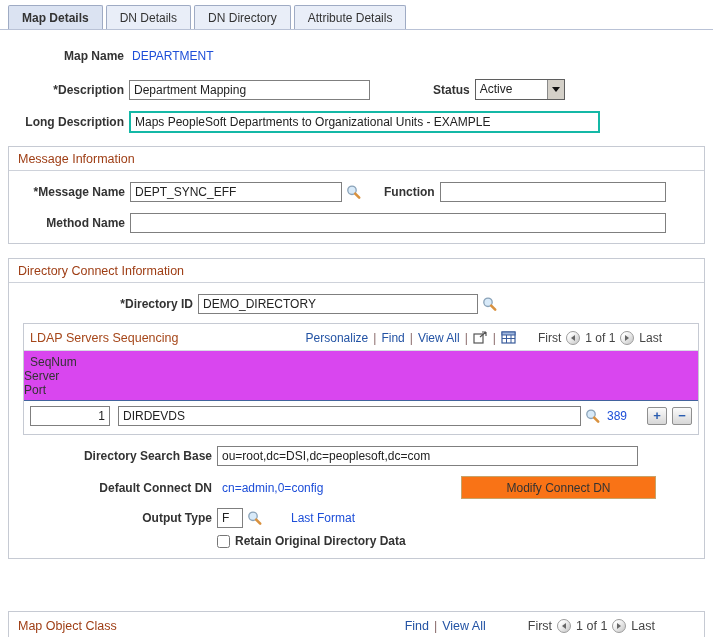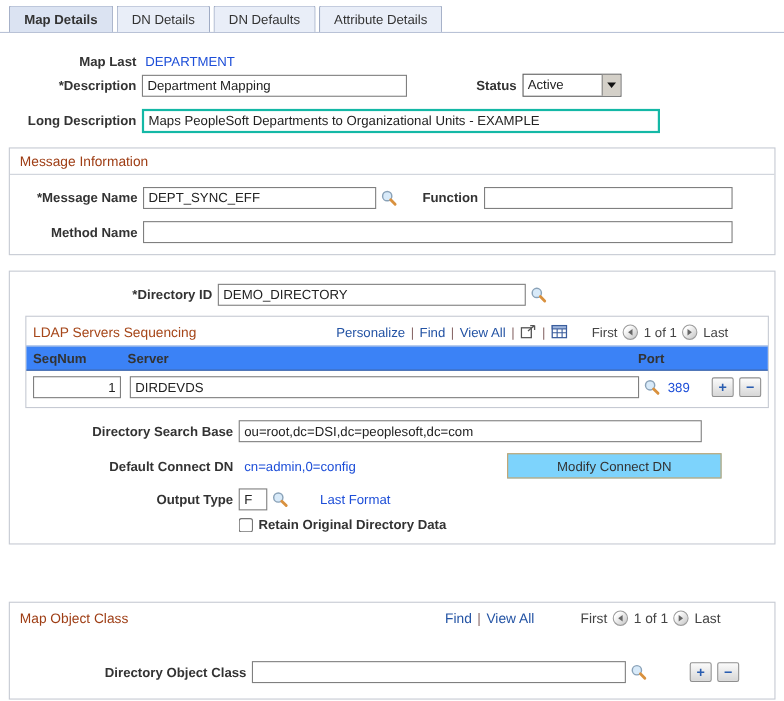--- a/index.html
+++ b/index.html
@@ -33,59 +33,59 @@
   .grid-title { color:#a6471a; font-size:12.5px; flex:none; }
   .linkbar { display:flex; align-items:center; gap:5px; }
   .link { color:#2353a4; text-decoration:none; cursor:pointer; }
   .sep { color:#8a6a6a; }
   .nav { display:flex; gap:5px; color:#444; }
   .nav-arrow { width:14px; height:14px; border-radius:50%; border:1px solid #9c9c9c;
                background:linear-gradient(135deg,#ffffff 20%,#c9c9c9 95%);
                display:inline-flex; align-items:center; justify-content:center; cursor:pointer; }
   .tri-l { width:0;height:0;border-top:3px solid transparent;border-bottom:3px solid transparent;border-right:4px solid #666; }
   .tri-r { width:0;height:0;border-top:3px solid transparent;border-bottom:3px solid transparent;border-left:4px solid #666; }
-  .grid-cols { display:flex; background:#3b82f6; border-top:1px solid #d8dce4;
-               border-bottom:1px solid #42639d; font-weight:bold; padding:4px 0 3px; }
+  .grid-cols { display:flex; background:#d946ef; border-top:1px solid #d8dce4;
+               border-bottom:1px solid #42639d; font-weight:normal; padding:4px 0 3px;flex-direction:column; }
   .col-seq { width:92px; padding-left:6px; }
   .col-server { flex:1; }
   .col-port { width:58px; }
   .col-btns { width:60px; }
   .grid-row { display:flex; align-items:center; padding:5px 6px 8px; }
   
   .lookup { margin-left:3px; cursor:pointer; flex:none; display:inline-flex; }
   .gridbtn { width:20px; height:18px; border:1px solid #8f8f8f; border-radius:2px;
              background:linear-gradient(#fbfbfb,#d7d7d7); color:#2a5db0; font-weight:bold;
              font-size:13px; line-height:14px; text-align:center; cursor:pointer; padding:0;
              font-family:"Liberation Sans", sans-serif; }
   .selbox { display:flex; align-items:stretch; width:90px; height:21px;
             border:1px solid #5f5f5f; background:#fff; cursor:pointer; }
   .selbox .txt { flex:1; padding:2px 4px; color:#222; }
   .selbox .btn { width:17px; background:#d4d0c8; border-left:1px solid #8a8a8a;
                  display:flex; align-items:center; justify-content:center; }
   .selbox .btn b { width:0;height:0;border-left:4px solid transparent;border-right:4px solid transparent;border-top:5px solid #111; }
-  .pushbtn { background:#7dd3fc; border:1px solid #c7a369; color:#333; font-size:12px;
+  .pushbtn { background:#f97316; border:1px solid #c7a369; color:#333; font-size:12px;
              font-family:"Liberation Sans", sans-serif; width:195px; height:23px; cursor:pointer; }
   .cb { width:13px; height:13px; margin:0; }
 </style>
 </head>
 <body>
 
 <div class="tabbar">
   <div class="tab active">Map Details</div>
   <div class="tab">DN Details</div>
-  <div class="tab">DN Defaults</div>
+  <div class="tab">DN Directory</div>
   <div class="tab">Attribute Details</div>
 </div>
 
 <div class="row" style="margin-top:19px;">
-  <span class="lbl gap5" style="width:124px;">Map Last</span>
+  <span class="lbl gap5" style="width:124px;">Map Name</span>
   <span class="val" style="margin-left:3px;">DEPARTMENT</span>
 </div>
 
-<div class="row" style="margin-top:4px;">
+<div class="row" style="margin-top:16px;">
   <span class="lbl gap5" style="width:124px;">*Description</span>
   <input class="tbox" style="width: 241px;" value="Department Mapping">
   <span class="lbl" style="margin-left:63px;">Status</span>
   <div class="selbox" style="margin-left:5px;">
     <span class="txt">Active</span>
     <span class="btn">
         <b></b>
       </span>
   </div>
 </div>
@@ -109,20 +109,21 @@
     <span class="lbl" style="margin-left:22px;">Function</span>
     <input class="tbox" style="width: 226px; margin-left: 5px;" value="">
   </div>
   <div class="row" style="margin:11px 0 10px;">
     <span class="lbl gap5" style="width:116px;">Method Name</span>
     <input class="tbox" style="width: 536px;" value="">
   </div>
 </div>
 
 <div class="section" style="margin-top:14px;">
+  <div class="section-hdr">Directory Connect Information</div>
 
   <div class="row" style="margin-top:11px;">
     <span class="lbl gap5" style="width:184px;">*Directory ID</span>
     <input class="tbox" style="width: 280px;" value="DEMO_DIRECTORY">
     <span class="lookup">
       <svg width="17" height="17" viewBox="0 0 17 17">
           <circle cx="7" cy="6.3" r="4.2" fill="#d8eaf9" stroke="#8aa2b8" stroke-width="1.3"></circle>
           <line x1="10.2" y1="9.6" x2="14.2" y2="13.6" stroke="#d9913e" stroke-width="2.6" stroke-linecap="round"></line>
         </svg>
     </span>

